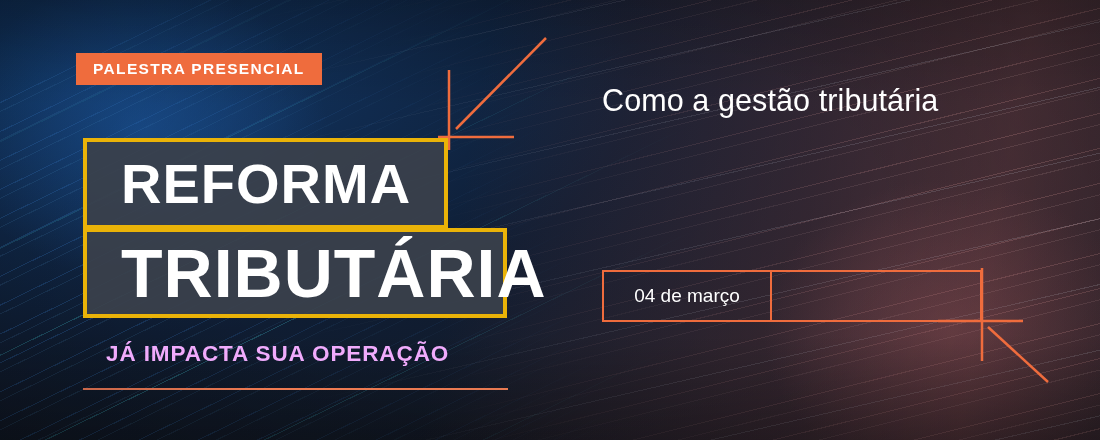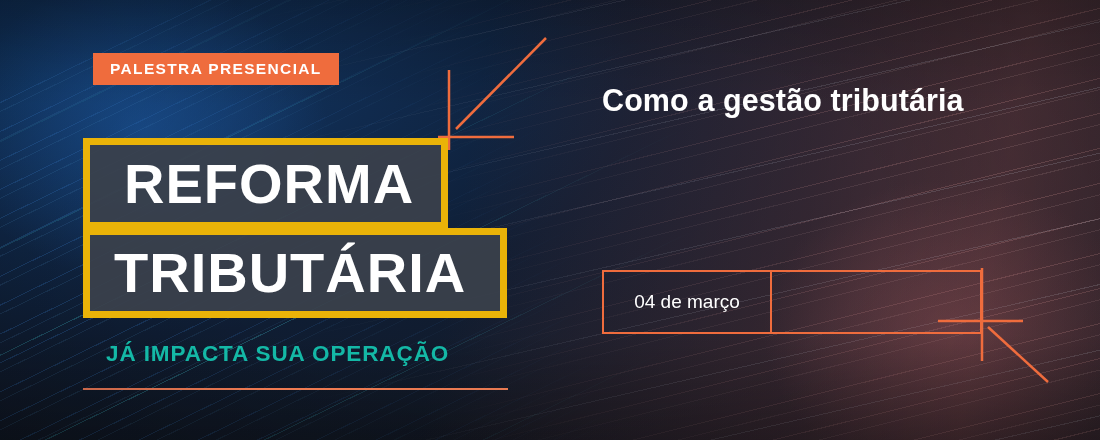--- a/index.html
+++ b/index.html
@@ -85,74 +85,74 @@
   .glow-warm{
     position:absolute; right:-110px; top:120px; width:520px; height:420px;
     background:radial-gradient(closest-side, rgba(170,92,96,0.34), rgba(170,92,96,0) 72%);
   }
 
   
   .deco{ position:absolute; inset:0; pointer-events:none; }
 
   
   .badge{
-    position:absolute; left:93px; top:53px;
+    position:absolute; left:76px; top:53px;
     height:32px; padding:0 17px;
     display:flex; align-items:center;
     background:#ef6c3d;
     color:#ffffff;
     font-size:15.5px; font-weight:700; letter-spacing:1.35px;
   }
 
   .title-box{
     position:absolute; left:83px;
-    border:7px solid #eab308;
+    border:4px solid #eab308;
     background:rgba(58,65,75,0.93);
     display:flex; align-items:center;
   }
   .title-box.one{ top:138px; width:365px; height:91px; }
   .title-box.two{ top:228px; width:424px; height:90px; }
 
   .title-text{
     color:#ffffff;
     font-weight:700;
     font-size:56px;
     letter-spacing:1px;
     line-height:1;
     white-space:nowrap;
     padding-left:34px;
   }
-  .title-box.two .title-text{ padding-left:24px; font-size:56px; }
+  .title-box.two .title-text{ padding-left:34px; font-size:68px; }
 
   .subtitle{
     position:absolute; left:106px; top:341px;
-    color:#14b8a6; font-weight:700;
+    color:#f0abfc; font-weight:700;
     font-size:22.5px; letter-spacing:0.9px;
     white-space:nowrap;
   }
   .rule{
     position:absolute; left:83px; top:388px;
     width:425px; height:2px;
     background:linear-gradient(90deg,#c8674a 0%, #ef7b52 45%, #e87a52 100%);
   }
 
   
   .headline{
     position:absolute; left:602px; top:78px;
     width:450px;
     color:#ffffff;
-    font-size:30.5px; font-weight:700;
+    font-size:30.5px; font-weight:400;
     line-height:1.48;
     letter-spacing:0.1px;
   }
   .headline div{ white-space:nowrap; }
 
   .info-box{
     position:absolute; left:602px; top:270px;
-    width:380px; height:64px;
+    width:380px; height:52px;
     border:2px solid #ef6c3d;
     display:flex;
   }
   .info-cell{
     display:flex; align-items:center; justify-content:center;
     color:#ffffff; font-size:19px; font-weight:500;
     white-space:nowrap;
   }
   .info-cell.date{ width:166px; }
   .info-divider{ width:2px; background:#ef6c3d; }

